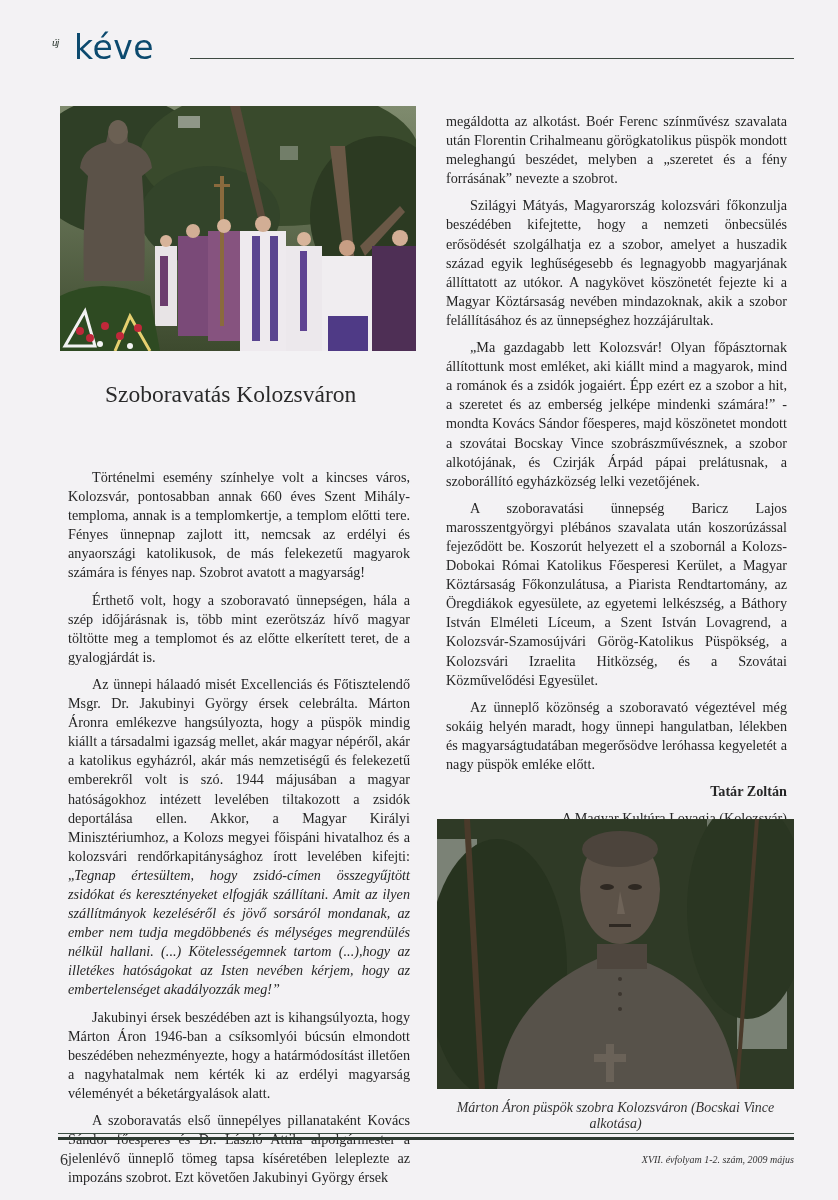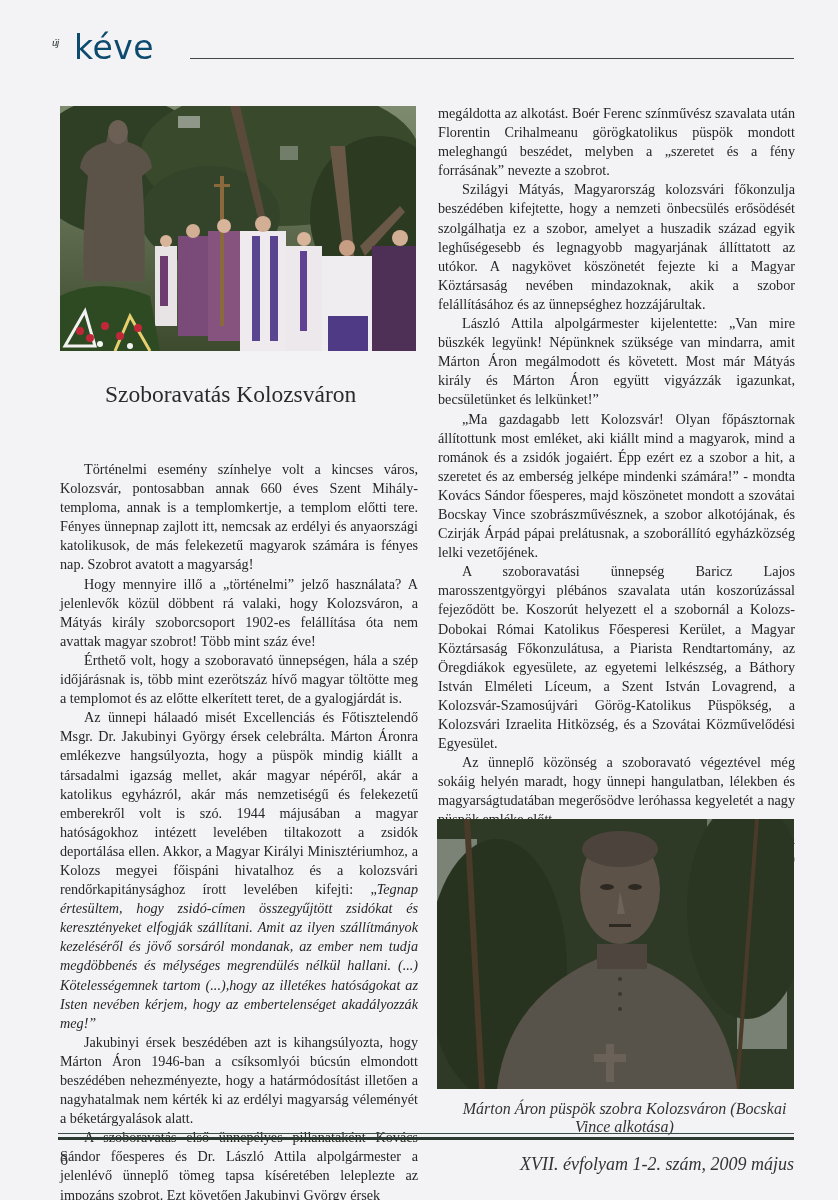--- a/index.html
+++ b/index.html
@@ -16,35 +16,35 @@
   .logo-main { position: absolute; left: 22px; top: -6px; font-family: "DejaVu Sans", sans-serif; font-size: 33px; color: #0c4a6e; letter-spacing: 0.5px; }
   .masthead-rule { position: absolute; left: 138px; right: 0; top: 24px; height: 0; border-top: 1.5px solid #3e4a42; }
 
   .photo { position: absolute; overflow: hidden; }
   .photo-ceremony { left: 60px; top: 106px; width: 356px; height: 245px; background: #4b5a3c; }
   .photo-bust { left: 437px; top: 819px; width: 357px; height: 270px; background: #2f3a26; }
 
   .col { position: absolute; font-size: 14.2px; line-height: 19.1px; text-align: justify; }
   .col-left { left: 60px; top: 460px; width: 358px; }
   .col-right { left: 438px; top: 104px; width: 357px; }
-  .col p { margin: 0; text-indent: 24px; }
+  .col p { margin: 8px; text-indent: 24px; }
   .col p.noindent { text-indent: 0; }
   .col em { font-style: italic; }
 
   .article-title { position: absolute; left: 88px; top: 364px; font-size: 23.5px; color: #2a2a2a; font-weight: normal; margin: 17px; white-space: nowrap; }
 
   .signature { text-align: right; font-weight: bold; margin: 0; }
   .signature-sub { text-align: right; margin: 0; }
 
-  .caption { position: absolute; left: 446px; top: 1100px; width: 357px; text-align: center; font-size: 16px; font-style: italic; color: #333; }
+  .caption { position: absolute; left: 437px; top: 1100px; width: 357px; text-align: center; font-size: 14px; font-style: italic; color: #333; }
 
   .footer-rule-thin { position: absolute; left: 58px; right: 44px; top: 1133px; height: 0; border-top: 1.5px solid #3b4d42; }
   .footer-rule-thick { position: absolute; left: 58px; right: 44px; top: 1137px; height: 3px; background: #2d3a31; }
   .page-number { position: absolute; left: 60px; top: 1151px; font-size: 16px; color: #333; }
-  .issue-info { position: absolute; right: 44px; top: 1154px; font-size: 18px; font-style: italic; color: #333; }
+  .issue-info { position: absolute; right: 44px; top: 1154px; font-size: 10px; font-style: italic; color: #333; }
 </style>
 </head>
 <body>
 
 <div class="masthead">
   <span class="logo-small">új</span>
   <span class="logo-main">kéve</span>
   <div class="masthead-rule"></div>
 </div>
 
@@ -105,31 +105,29 @@
     <circle cx="78" cy="222" r="4" fill="#c0283a"></circle>
     <circle cx="40" cy="238" r="3" fill="#f4f4f4"></circle>
     <circle cx="70" cy="240" r="3" fill="#f4f4f4"></circle>
   </svg>
 </div>
 
 <h1 class="article-title">Szoboravatás Kolozsváron</h1>
 
 <div class="col col-left">
   <p>Történelmi esemény színhelye volt a kincses város, Kolozsvár, pontosabban annak 660 éves Szent Mihály-temploma, annak is a templomkertje, a templom előtti tere. Fényes ünnepnap zajlott itt, nemcsak az erdélyi és anyaországi katolikusok, de más felekezetű magyarok számára is fényes nap. Szobrot avatott a magyarság!</p>
-  <p>Hogy mennyire illő a „történelmi” jelző használata? A jelenlevők közül döbbent rá valaki, hogy Kolozsváron, a Mátyás király szoborcsoport 1902-es felállítása óta nem avattak magyar szobrot! Több mint száz éve!</p>
   <p>Érthető volt, hogy a szoboravató ünnepségen, hála a szép időjárásnak is, több mint ezerötszáz hívő magyar töltötte meg a templomot és az előtte elkerített teret, de a gyalogjárdát is.</p>
   <p><span>Az ünnepi hálaadó misét Excellenciás és Főtisztelendő Msgr. Dr. Jakubinyi György érsek celebrálta. Márton Áronra emlékezve hangsúlyozta, hogy a püspök mindig kiállt a társadalmi igazság mellet, akár magyar népéről, akár a katolikus egyházról, akár más nemzetiségű és felekezetű emberekről volt is szó. 1944 májusában a magyar hatóságokhoz intézett levelében tiltakozott a zsidók deportálása ellen. Akkor, a Magyar Királyi Minisztériumhoz, a Kolozs megyei főispáni hivatalhoz és a kolozsvári rendőrkapitánysághoz írott levelében kifejti: „</span><em>Tegnap értesültem, hogy zsidó-címen összegyűjtött zsidókat és keresztényeket elfogják szállítani. Amit az ilyen szállítmányok kezeléséről és jövő sorsáról mondanak, az ember nem tudja megdöbbenés és mélységes megrendülés nélkül hallani. (...) Kötelességemnek tartom (...),hogy az illetékes hatóságokat az Isten nevében kérjem, hogy az embertelenséget akadályozzák meg!”</em></p>
   <p>Jakubinyi érsek beszédében azt is kihangsúlyozta, hogy Márton Áron 1946-ban a csíksomlyói búcsún elmondott beszédében nehezményezte, hogy a határmódosítást illetően a nagyhatalmak nem kérték ki az erdélyi magyarság véleményét a béketárgyalások alatt.</p>
   <p>A szoboravatás első ünnepélyes pillanataként Kovács Sándor főesperes és Dr. László Attila alpolgármester a jelenlévő ünneplő tömeg tapsa kíséretében leleplezte az impozáns szobrot. Ezt követően Jakubinyi György érsek</p>
 </div>
 
 <div class="col col-right">
   <p class="noindent">megáldotta az alkotást. Boér Ferenc színművész szavalata után Florentin Crihalmeanu görögkatolikus püspök mondott meleghangú beszédet, melyben a „szeretet és a fény forrásának” nevezte a szobrot.</p>
   <p>Szilágyi Mátyás, Magyarország kolozsvári főkonzulja beszédében kifejtette, hogy a nemzeti önbecsülés erősödését szolgálhatja ez a szobor, amelyet a huszadik század egyik leghűségesebb és legnagyobb magyarjának állíttatott az utókor. A nagykövet köszönetét fejezte ki a Magyar Köztársaság nevében mindazoknak, akik a szobor felállításához és az ünnepséghez hozzájárultak.</p>
-  <p>László Attila alpolgármester kijelentette: „Van mire büszkék legyünk! Népünknek szüksége van mindarra, amit Márton Áron megálmodott és követett. Most már Mátyás király és Márton Áron együtt vigyázzák igazunkat, becsületünket és lelkünket!”</p>
   <p>„Ma gazdagabb lett Kolozsvár! Olyan főpásztornak állítottunk most emléket, aki kiállt mind a magyarok, mind a románok és a zsidók jogaiért. Épp ezért ez a szobor a hit, a szeretet és az emberség jelképe mindenki számára!” - mondta Kovács Sándor főesperes, majd köszönetet mondott a szovátai Bocskay Vince szobrászművésznek, a szobor alkotójának, és Czirják Árpád pápai prelátusnak, a szoborállító egyházközség lelki vezetőjének.</p>
   <p>A szoboravatási ünnepség Baricz Lajos marosszentgyörgyi plébános szavalata után koszorúzással fejeződött be. Koszorút helyezett el a szobornál a Kolozs-Dobokai Római Katolikus Főesperesi Kerület, a Magyar Köztársaság Főkonzulátusa, a Piarista Rendtartomány, az Öregdiákok egyesülete, az egyetemi lelkészség, a Báthory István Elméleti Líceum, a Szent István Lovagrend, a Kolozsvár-Szamosújvári Görög-Katolikus Püspökség, a Kolozsvári Izraelita Hitközség, és a Szovátai Közművelődési Egyesület.</p>
   <p>Az ünneplő közönség a szoboravató végeztével még sokáig helyén maradt, hogy ünnepi hangulatban, lélekben és magyarságtudatában megerősödve leróhassa kegyeletét a nagy püspök emléke előtt.</p>
   <p class="signature">Tatár Zoltán</p>
   <p class="signature-sub">A Magyar Kultúra Lovagja (Kolozsvár)</p>
 </div>
 
 <div class="photo photo-bust" title="Bronze bust of bishop Márton Áron with pectoral cross">
   <svg width="357" height="270" viewBox="0 0 357 270">
     <rect width="357" height="270" fill="#2f3a26"></rect>

